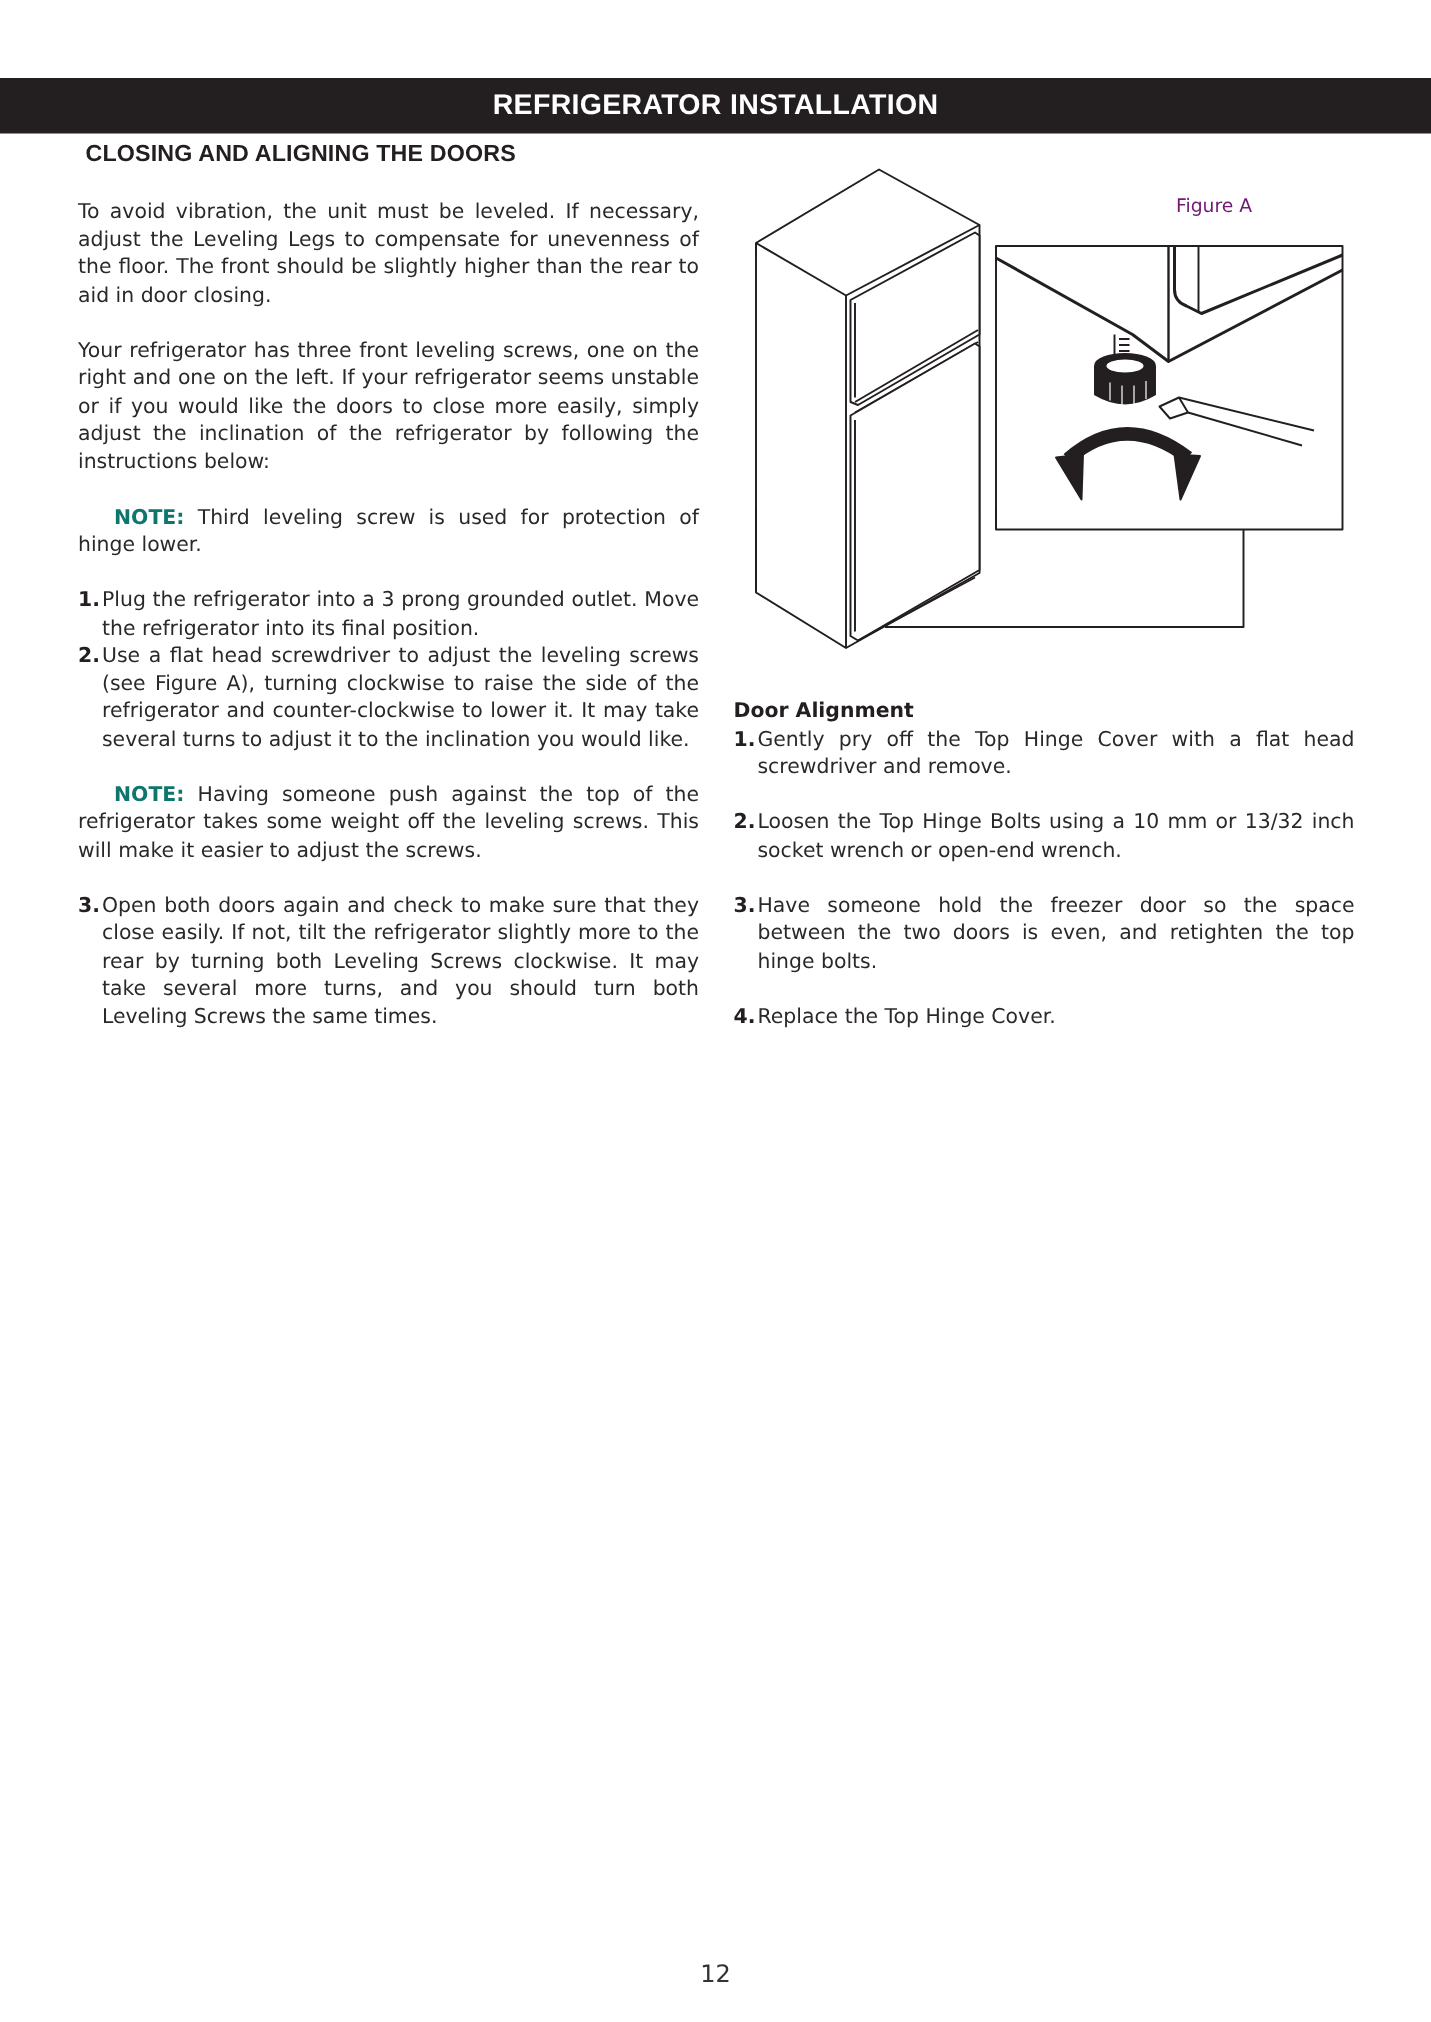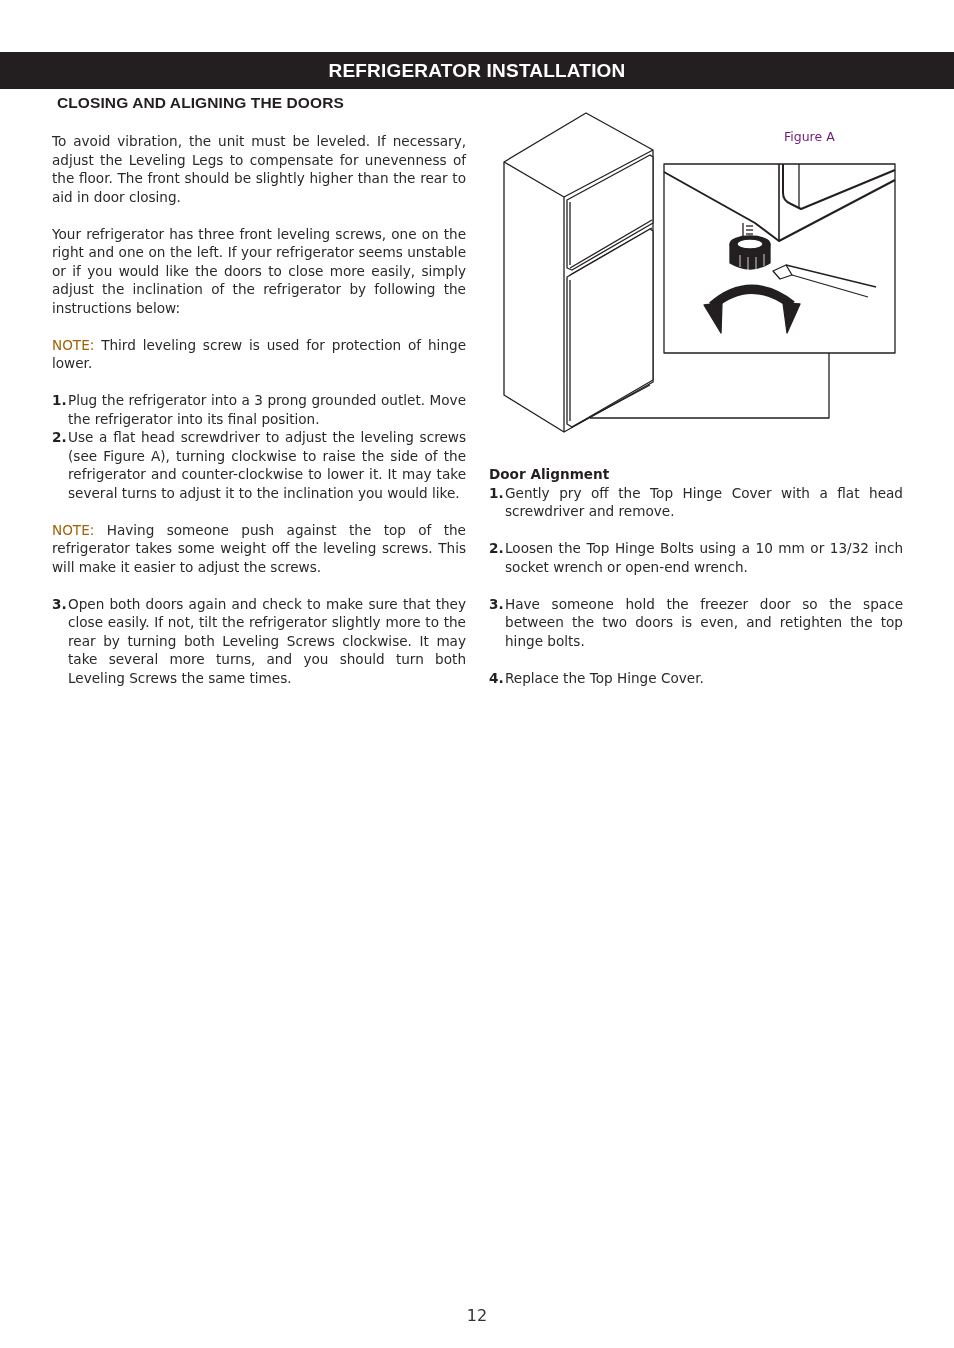--- a/index.html
+++ b/index.html
@@ -22,21 +22,21 @@
     font-size: 15.5px; letter-spacing: 0.1px; text-align: center;
   }
   .col {
     position: absolute; font-size: 13.6px; line-height: 18.5px;
     text-align: justify; color: #2b2829;
   }
   .col p { margin: 0; }
   .col .gap { height: 18.5px; }
   .left-col { left: 52px; top: 132px; width: 414px; }
   .right-col { left: 489px; top: 465px; width: 414px; }
-  b.note { font-weight: normal; color: #a16207; }
+  b.note { font-weight: bold; color: #0f766e; margin-left: 24px; }
   .step { display: flex; }
   .step .num { flex: 0 0 auto; font-weight: bold; color: #231f20; min-width: 16px; }
   .step .txt { flex: 1 1 auto; text-align: justify; }
   .subhead { font-weight: bold; color: #231f20; }
   .figure {
     position: absolute; left: 490px; top: 105px; width: 420px; height: 340px;
   }
   .figure-label {
     position: absolute; left: 740px; top: 129px; font-size: 12.5px; color: #701a75; margin-left: 44px;
   }

